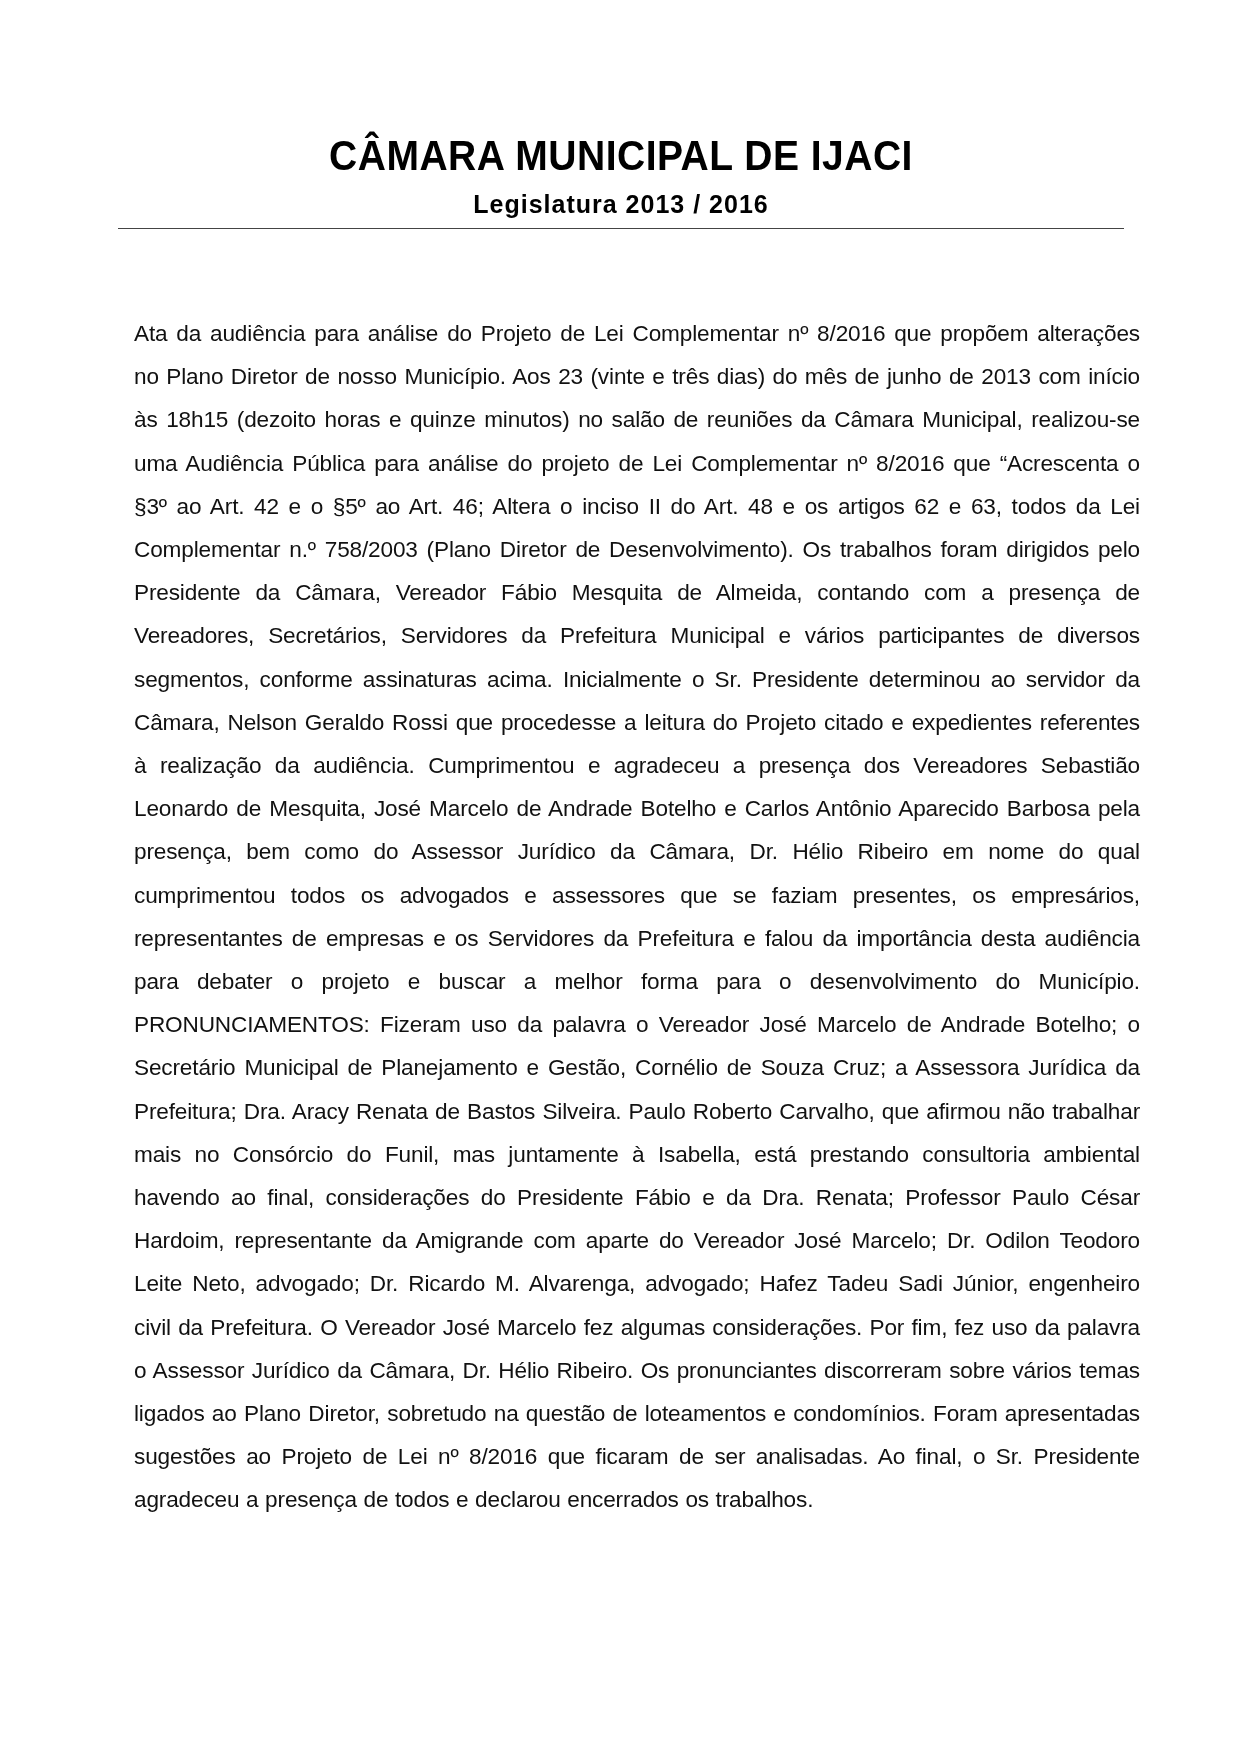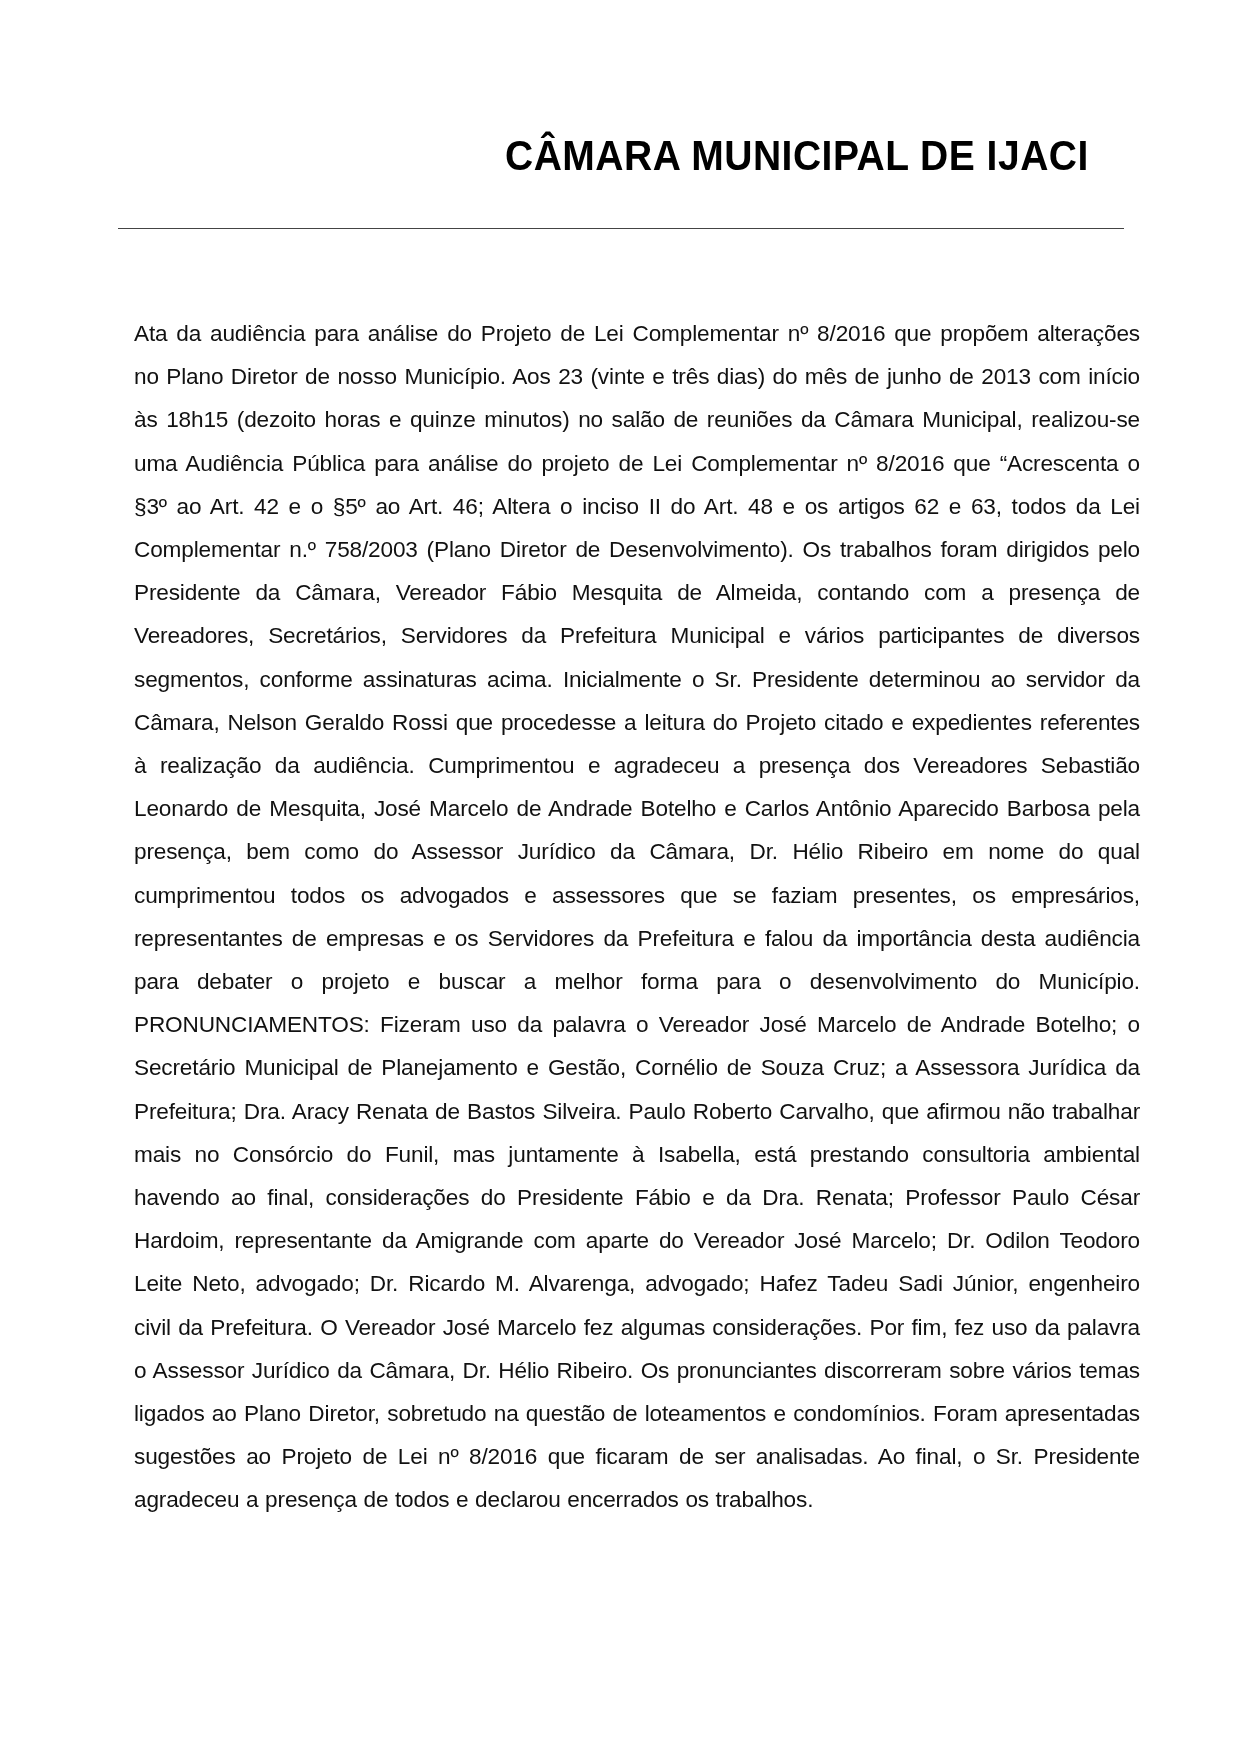--- a/index.html
+++ b/index.html
@@ -19,21 +19,21 @@
       left: 0; top: 0;
       width: 1240px;
       height: 1754px;
       background: #ffffff;
     }
     .header {
       position: absolute;
       left: 118px;
       top: 128px;
       width: 1006px;
-      text-align: right;
+      text-align: center;
     }
     .title {
       font-family: "Liberation Sans", "DejaVu Sans", sans-serif;
       font-weight: bold;
       font-size: 42px;
       line-height: 56px;
       letter-spacing: 0.5px;
       margin: 0;
       color: #000;
       transform: scaleX(0.93);
@@ -70,18 +70,19 @@
       letter-spacing: -0.15px;
       word-spacing: 0.5px;
     }
   </style>
 </head>
 <body>
 
 <div class="page">
   <div class="header">
     <h1 class="title">CÂMARA MUNICIPAL DE IJACI</h1>
+    <div class="subtitle">Legislatura 2013 / 2016</div>
   </div>
 
   <div class="rule"></div>
 
   <p class="body-text">Ata da audiência para análise do Projeto de Lei Complementar  nº 8/2016 que propõem alterações no Plano Diretor de nosso Município. Aos 23 (vinte e três dias) do mês de junho de 2013 com início às 18h15 (dezoito horas e quinze minutos) no salão de reuniões da Câmara Municipal, realizou-se uma Audiência Pública para análise do projeto de Lei Complementar nº 8/2016 que “Acrescenta o §3º ao Art. 42 e o §5º ao Art. 46; Altera o inciso II do Art.  48 e os artigos 62 e 63, todos da Lei Complementar n.º 758/2003 (Plano Diretor de Desenvolvimento). Os trabalhos foram dirigidos pelo Presidente da Câmara, Vereador Fábio Mesquita de Almeida, contando com a presença de Vereadores, Secretários, Servidores da Prefeitura Municipal e vários participantes de diversos segmentos, conforme assinaturas acima. Inicialmente o Sr. Presidente determinou ao servidor da Câmara, Nelson Geraldo Rossi que procedesse a leitura do Projeto citado e expedientes referentes à realização da audiência. Cumprimentou e agradeceu a presença dos Vereadores Sebastião Leonardo de Mesquita, José Marcelo de Andrade Botelho e Carlos Antônio Aparecido Barbosa pela presença, bem como do Assessor Jurídico da Câmara, Dr. Hélio Ribeiro em nome do qual cumprimentou todos os advogados e assessores que se faziam presentes, os empresários, representantes de empresas e os Servidores da Prefeitura e falou da importância desta audiência para debater o projeto e buscar a melhor forma para o desenvolvimento do Município. PRONUNCIAMENTOS: Fizeram uso da palavra o Vereador José Marcelo de Andrade Botelho; o Secretário Municipal de Planejamento e Gestão, Cornélio de Souza Cruz; a Assessora Jurídica da Prefeitura; Dra. Aracy Renata de Bastos Silveira. Paulo Roberto Carvalho, que afirmou não trabalhar mais no Consórcio do Funil, mas juntamente à Isabella, está prestando consultoria ambiental havendo ao final, considerações do Presidente Fábio e da Dra. Renata; Professor Paulo César Hardoim, representante da Amigrande com aparte do Vereador José Marcelo; Dr. Odilon Teodoro Leite Neto, advogado; Dr. Ricardo M. Alvarenga, advogado; Hafez Tadeu Sadi Júnior, engenheiro civil da Prefeitura. O Vereador José Marcelo fez algumas considerações. Por fim, fez uso da palavra o Assessor Jurídico da Câmara, Dr. Hélio Ribeiro. Os pronunciantes discorreram sobre vários temas ligados ao Plano Diretor, sobretudo na questão de loteamentos e condomínios. Foram apresentadas sugestões ao Projeto de Lei nº 8/2016 que ficaram de ser analisadas. Ao final, o Sr. Presidente agradeceu a presença de todos e declarou encerrados os trabalhos.</p>
 </div>
 
 </body></html>

